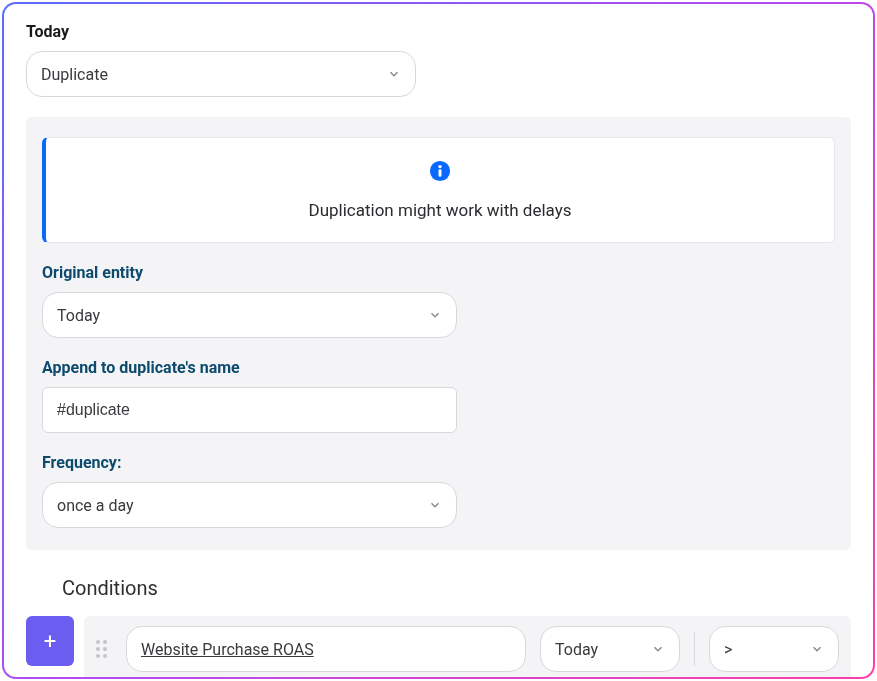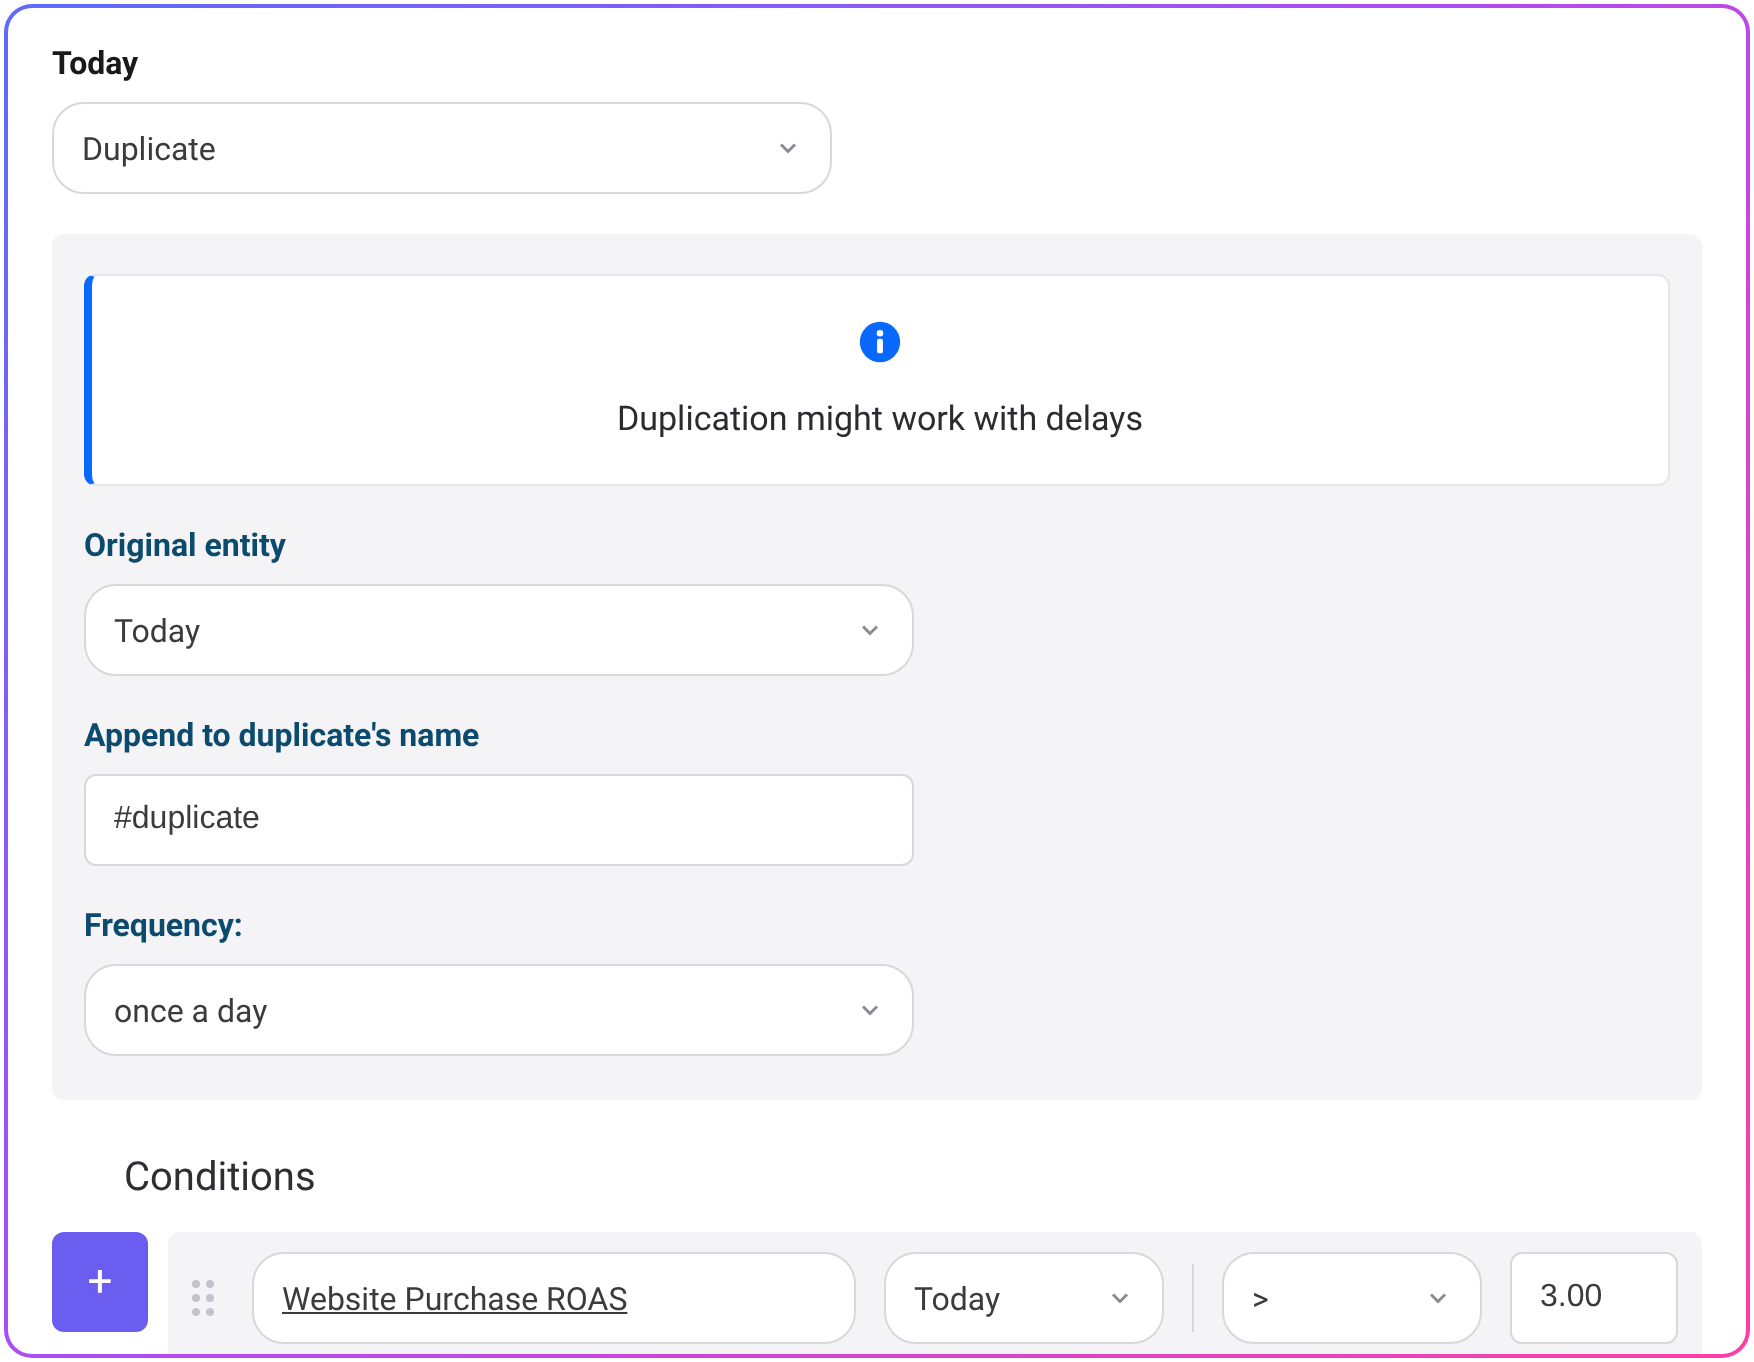--- a/index.html
+++ b/index.html
@@ -230,20 +230,17 @@
               <polyline points="6 9 12 15 18 9"></polyline>
             </svg>
       </div>
       <div class="divider-v"></div>
       <div class="select cond-op">
         <span>&gt;</span>
         <svg class="chev" viewBox="0 0 24 24" fill="none" stroke="currentColor" stroke-width="2.5">
               <polyline points="6 9 12 15 18 9"></polyline>
             </svg>
       </div>
-      <div class="input cond-val">
-        <input type="text" value="3.00" style="">
-      </div>
     </div>
   </div>
 
 </div>
 </div>
 
 </body></html>

